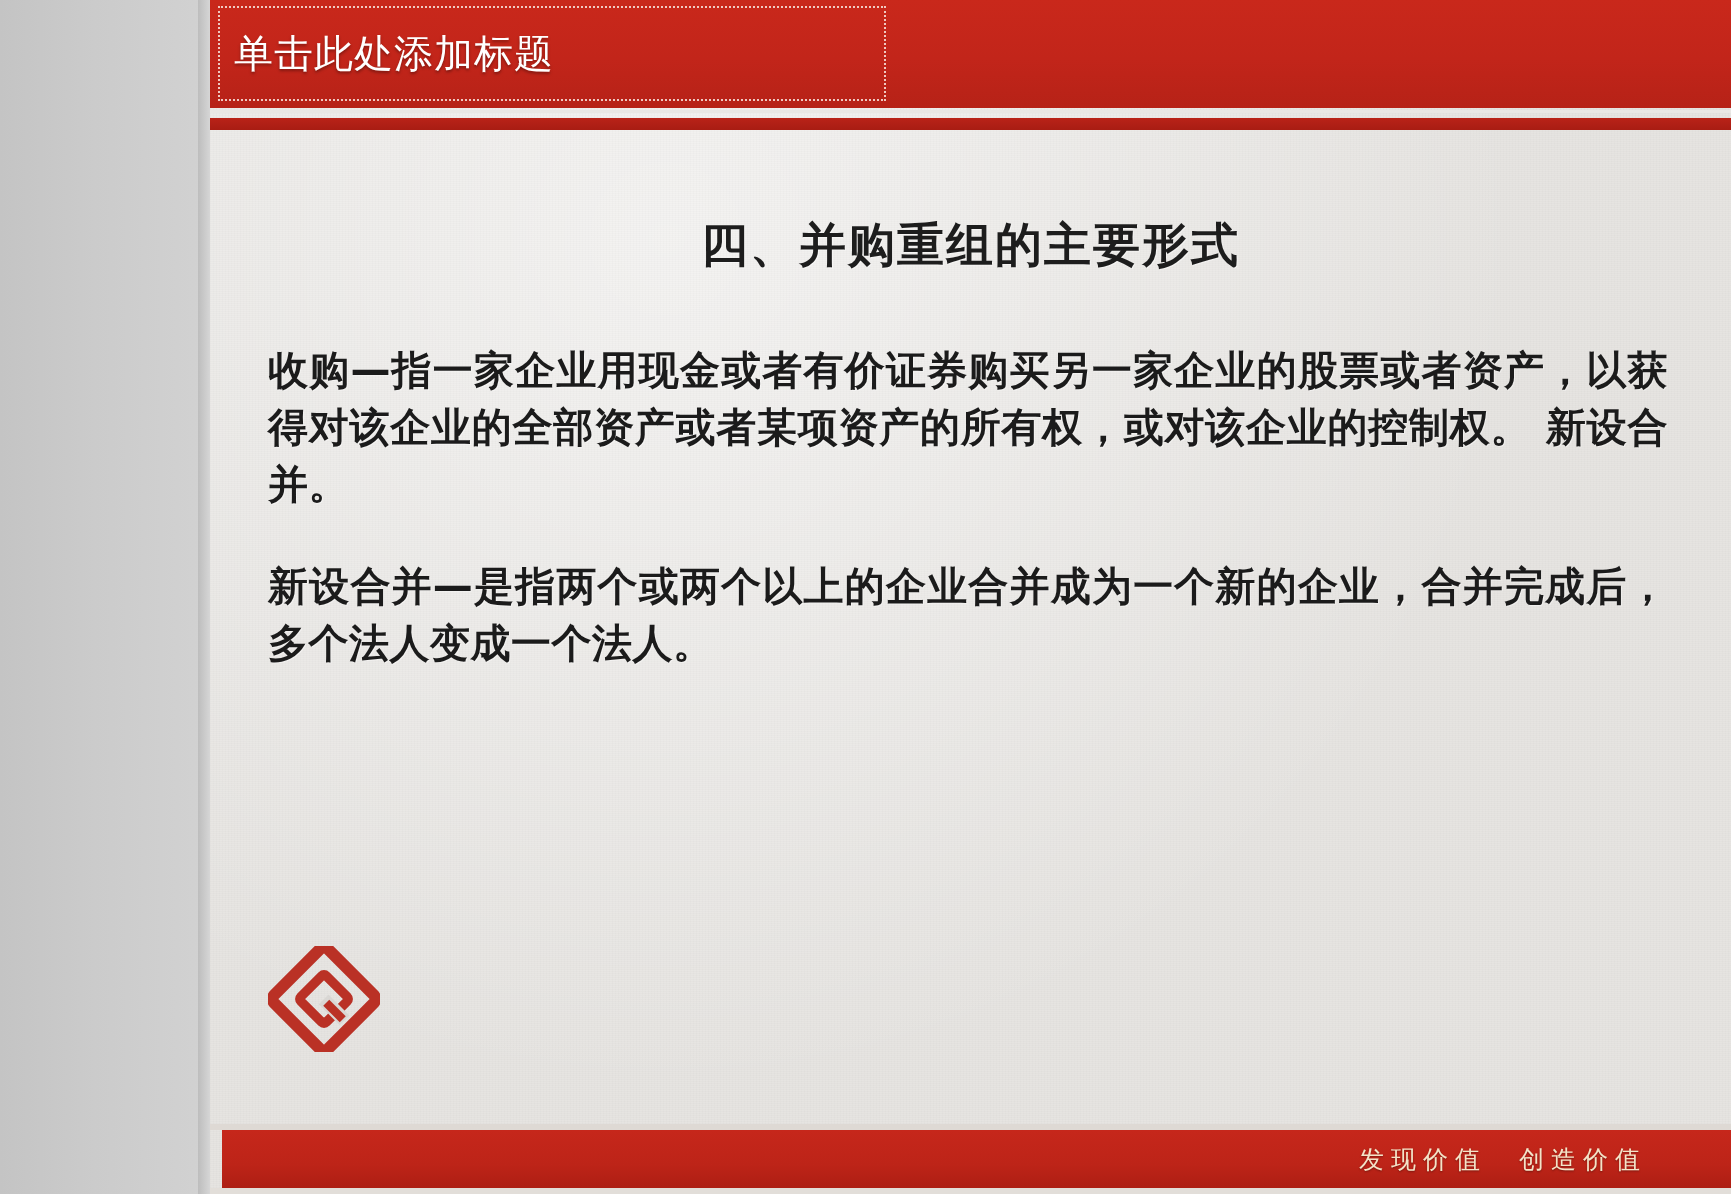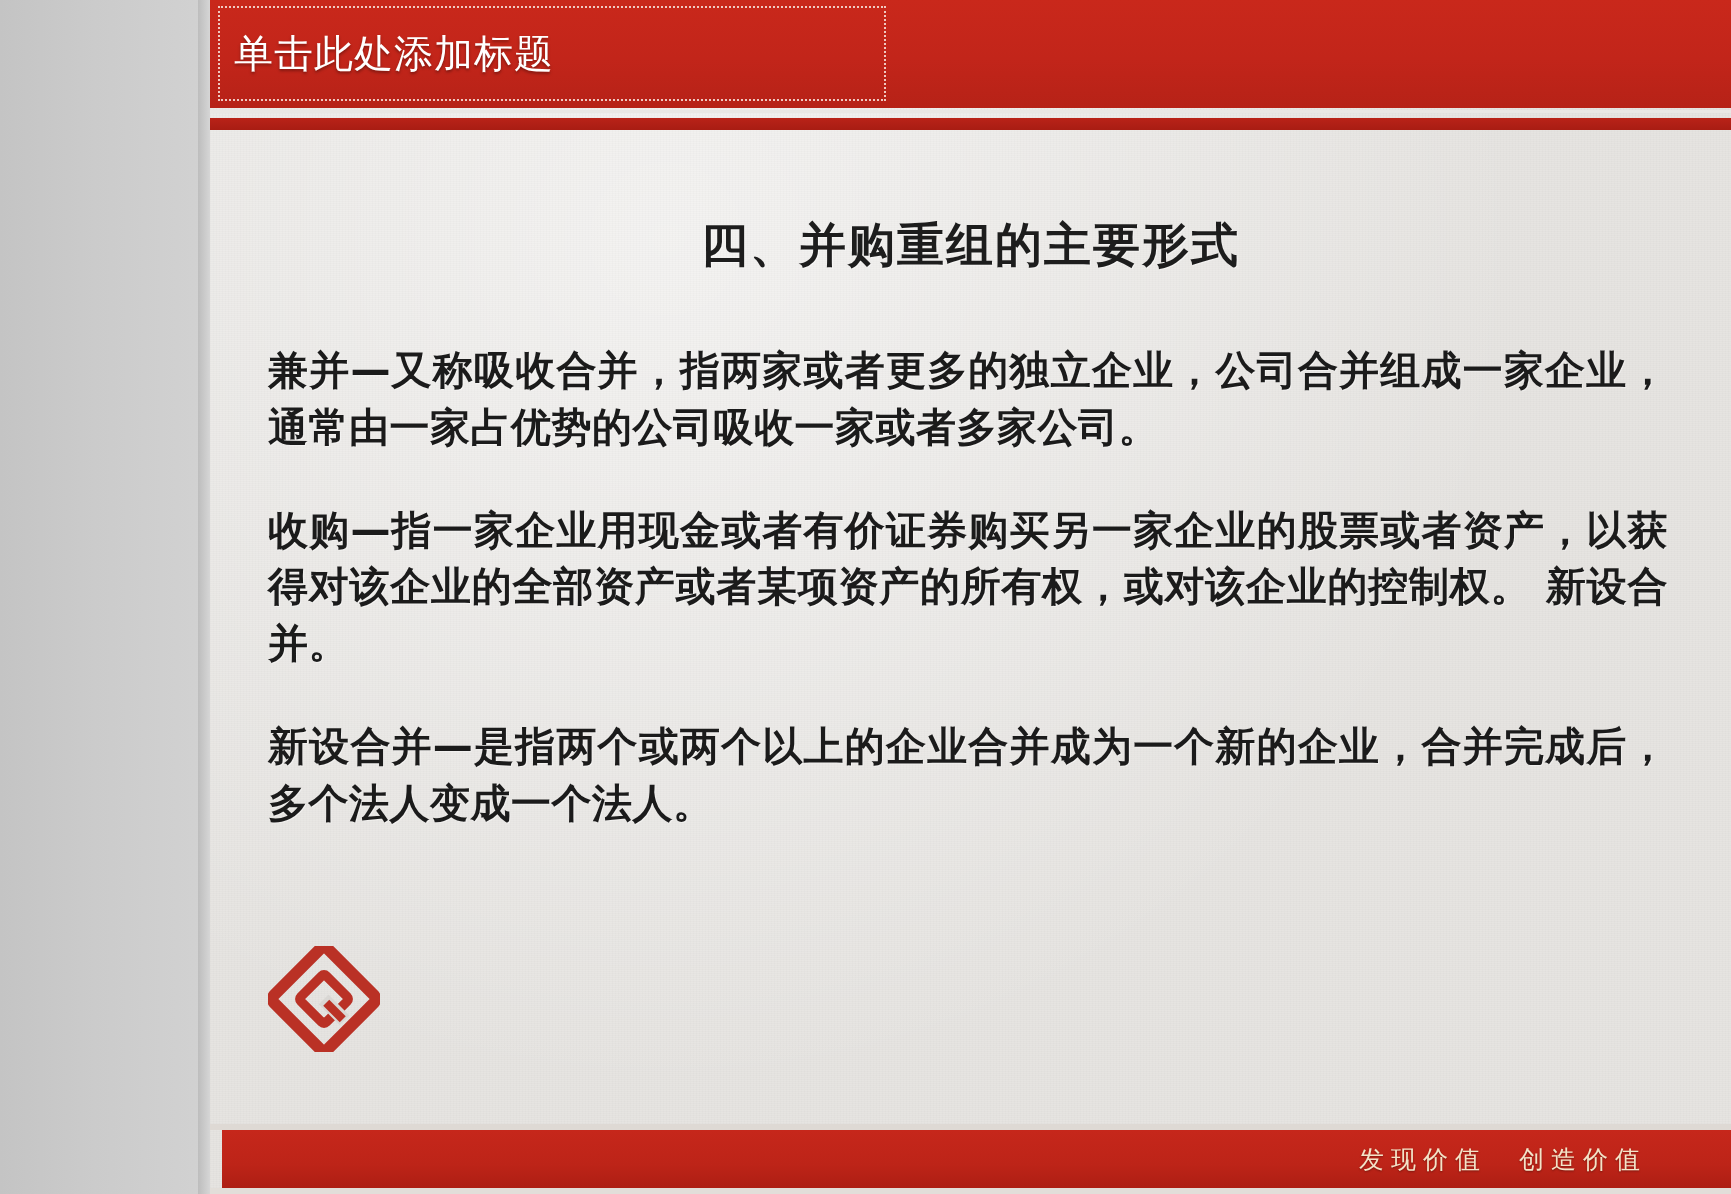--- a/index.html
+++ b/index.html
@@ -245,21 +245,20 @@
     <div class="title-placeholder">
       <div class="title-text">单击此处添加标题</div>
     </div>
 
 
     <div class="body-area">
 
       <div class="heading">四、并购重组的主要形式</div>
 
       <div class="paragraphs">
-        <p class="para">兼并—又称吸收合并，指两家或者更多的独立企业，公司合并组成一家企业，通常由一家占优势的公司吸收一家或者多家公司。</p>
         <p class="para">收购—指一家企业用现金或者有价证券购买另一家企业的股票或者资产，以获得对该企业的全部资产或者某项资产的所有权，或对该企业的控制权。 新设合并。</p>
         <p class="para">新设合并—是指两个或两个以上的企业合并成为一个新的企业，合并完成后，多个法人变成一个法人。</p>
       </div>
 
     </div>
 
     <div class="watermark">
       <svg viewBox="0 0 100 100" width="112" height="106" aria-hidden="true">
         <g transform="rotate(45 50 50)">
           <rect x="14" y="14" width="72" height="72" rx="6" fill="none" stroke="#b8281c" stroke-width="11"></rect>

